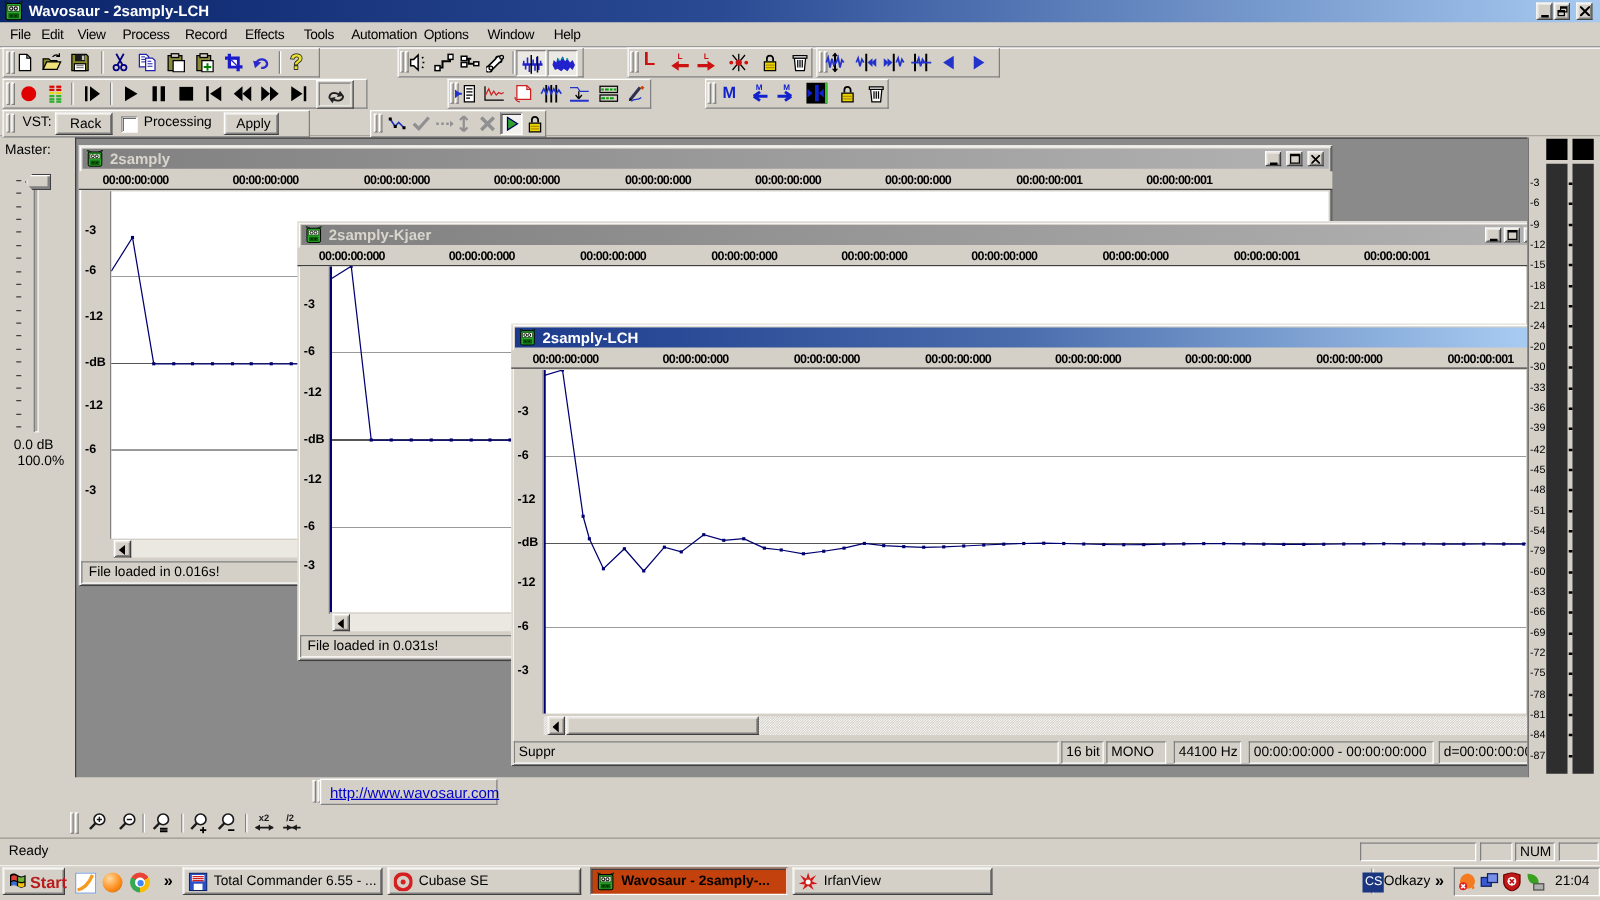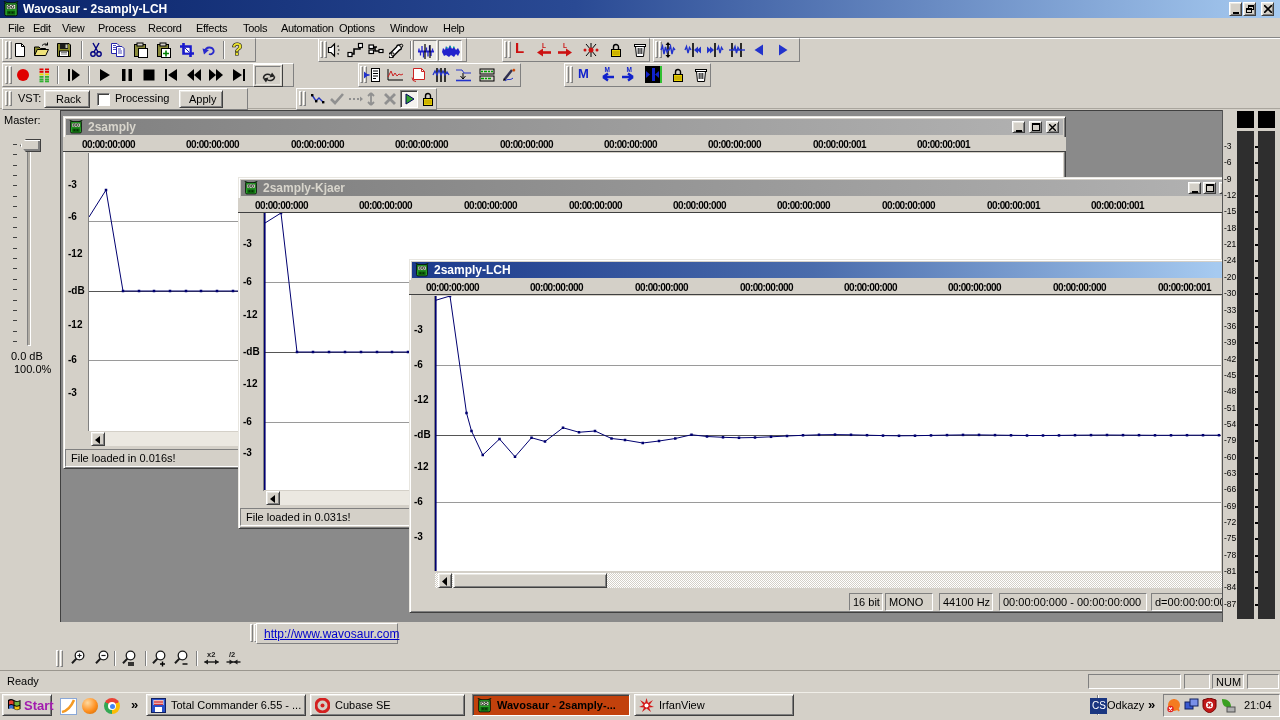--- a/index.html
+++ b/index.html
@@ -733,20 +733,23 @@
         <rect x="766.75" y="137.95" width="2.5" height="2.5" fill="#000070"></rect>
         <rect x="782.75" y="137.95" width="2.5" height="2.5" fill="#000070"></rect>
       </svg>
       <div class="dither" style="left:26px;top:314px;width:871px;height:15px;"></div>
       <div style="left:29px;top:314px;width:14px;height:15px;background:#d4d0c8;border:1px solid;border-color:#ffffff #404040 #404040 #ffffff;box-shadow:inset 1px 1px 0 #e8e6e0, inset -1px -1px 0 #808080;">
         <svg style="position:absolute;left:3px;top:3px" width="6" height="9" viewBox="0 0 6 9">
           <polygon points="5,0 5,9 0,4.5" fill="#000"></polygon>
         </svg>
       </div>
       <div style="left:44px;top:314px;width:154px;height:15px;background:#d4d0c8;border:1px solid;border-color:#ffffff #404040 #404040 #ffffff;box-shadow:inset 1px 1px 0 #e8e6e0, inset -1px -1px 0 #808080;"></div>
+      <div style="left:2px;top:334px;width:436px;height:18px;border:1px solid;border-color:#808080 #ffffff #ffffff #808080;">
+        <div style="left:3px;top:2px;font-size:11px;color:#000;">Suppr</div>
+      </div>
       <div style="left:440px;top:334px;width:34px;height:18px;border:1px solid;border-color:#808080 #ffffff #ffffff #808080;">
         <div style="left:3px;top:2px;font-size:11px;color:#000;">16 bit</div>
       </div>
       <div style="left:476px;top:334px;width:48px;height:18px;border:1px solid;border-color:#808080 #ffffff #ffffff #808080;">
         <div style="left:3px;top:2px;font-size:11px;color:#000;">MONO</div>
       </div>
       <div style="left:530px;top:334px;width:54px;height:18px;border:1px solid;border-color:#808080 #ffffff #ffffff #808080;">
         <div style="left:3px;top:2px;font-size:11px;color:#000;">44100 Hz</div>
       </div>
       <div style="left:590px;top:334px;width:148px;height:18px;border:1px solid;border-color:#808080 #ffffff #ffffff #808080;">
@@ -883,21 +886,21 @@
 <div style="left:1247px;top:674px;width:32px;height:15px;border:1px solid;border-color:#808080 #ffffff #ffffff #808080;"></div>
 <div style="left:0px;top:692px;width:1280px;height:28px;background:#d4d0c8;border-top:1px solid #f0eee8;"></div>
 <div style="left:2px;top:694px;width:50px;height:22px;background:#d4d0c8;border:1px solid;border-color:#ffffff #404040 #404040 #ffffff;box-shadow:inset 1px 1px 0 #e8e6e0, inset -1px -1px 0 #808080;">
     <svg style="position:absolute;left:3px;top:2px" width="17" height="17" viewBox="0 0 17 17">
       <path d="M2 3 C4 1.5 6 1.5 8 3 C10 4.5 12 4.5 14.5 3 V12 C12 13.5 10 13.5 8 12 C6 10.5 4 10.5 2 12 Z" fill="#000"></path>
       <path d="M3 4 C4.5 3 5.8 3 7.5 4 L7.5 7.7 C5.8 6.7 4.5 6.7 3 7.7 Z" fill="#e33e30"></path>
       <path d="M8.5 4.3 C10 5.2 11.5 5.2 13.5 4.2 L13.5 7.9 C11.5 8.9 10 8.9 8.5 8 Z" fill="#6fb53c"></path>
       <path d="M3 8.7 C4.5 7.7 5.8 7.7 7.5 8.7 L7.5 11.9 C5.8 10.9 4.5 10.9 3 11.9 Z" fill="#3b6fd4"></path>
       <path d="M8.5 9 C10 9.9 11.5 9.9 13.5 8.9 L13.5 11.9 C11.5 12.9 10 12.9 8.5 12 Z" fill="#f2c112"></path>
     </svg>
-    <div style="left:21px;top:3px;font-size:13px;font-weight:bold;color:#a21caf;">Start</div>
+    <div style="left:21px;top:3px;font-size:13px;font-weight:bold;color:#b91c1c;">Start</div>
   </div>
 <div style="left:60px;top:698px;width:17px;height:17px;background:#fff;border:1px solid #8aa8d8;">
     <svg style="position:absolute;left:0px;top:0px" width="15" height="15" viewBox="0 0 15 15">
       <path d="M1 13 C6 12 10 8 13 1" stroke="#f59a23" stroke-width="2.6" fill="none"></path>
     </svg>
   </div>
 <div style="left:82px;top:698px;width:16px;height:16px;border-radius:50%;background:radial-gradient(circle at 35% 30%,#ffd9a0,#ff9020 55%,#c86400);"></div>
 <div style="left:104px;top:698px;width:16px;height:16px;border-radius:50%;background:conic-gradient(from -60deg,#ea4335 0 33%,#fbbc05 0 66%,#34a853 0 100%);">
     <div style="left:4px;top:4px;width:8px;height:8px;border-radius:50%;background:#fff;">
       <div style="left:1.5px;top:1.5px;width:5px;height:5px;border-radius:50%;background:#4285f4;"></div>

